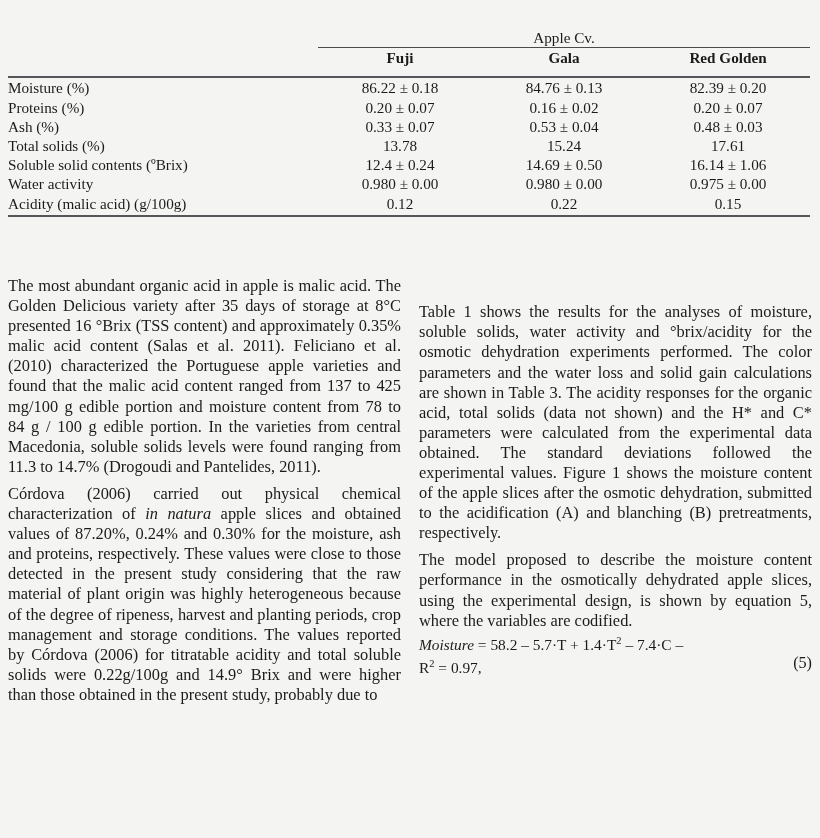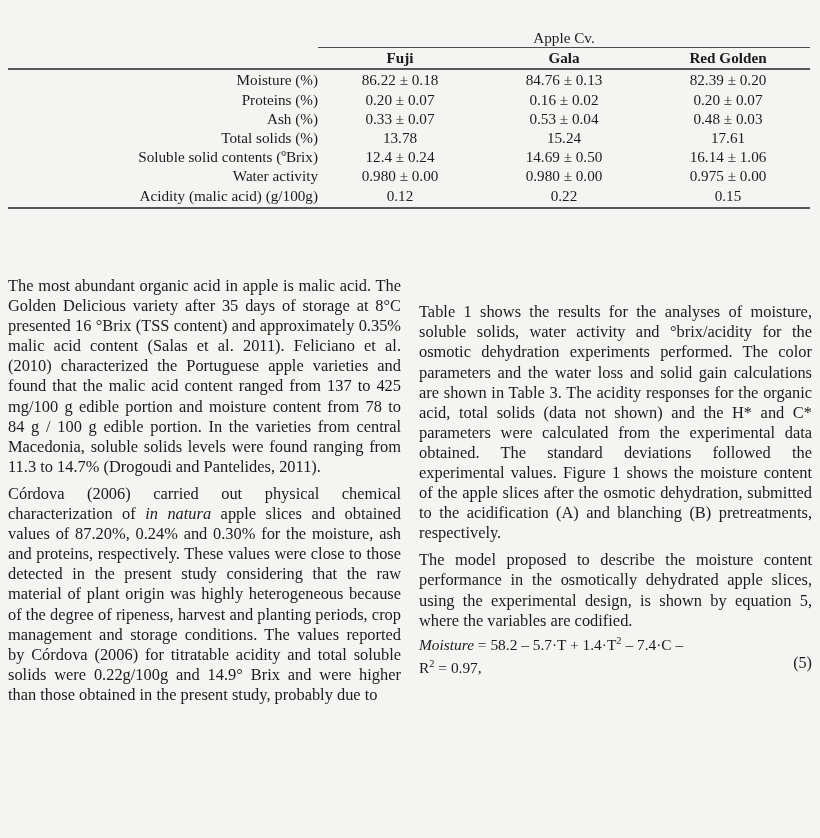--- a/index.html
+++ b/index.html
@@ -49,42 +49,42 @@
     font-size: 15.2px;
     padding-bottom: 1px;
     border-bottom: 1.6px solid #4b4b4b;
   }
   th.spacer { border-bottom: none; }
 
   tr.cvrow th {
     font-weight: bold;
     font-size: 15.2px;
     padding-top: 2px;
-    padding-bottom: 3px;
+    padding-bottom: 11px;
   }
   tr.cvrow { }
 
   
   .rule-top-thick {
     height: 0;
     border-top: 2.1px solid #55555a;
     width: 802px;
   }
   .rule-bottom-thick {
     height: 0;
     border-top: 2.1px solid #55555a;
     width: 802px;
     margin-top: 2px;
   }
   tbody td {
     font-size: 15.2px;
     padding-top: 1.5px;
     padding-bottom: 1.5px;
   }
-  tbody td.lab { text-align: right; }
+  tbody td.lab { text-align: left; }
 
   
   .columns {
     position: absolute;
     left: 8px;
     top: 276px;
     width: 804px;
     display: flex;
     gap: 18px;
     align-items: center;

